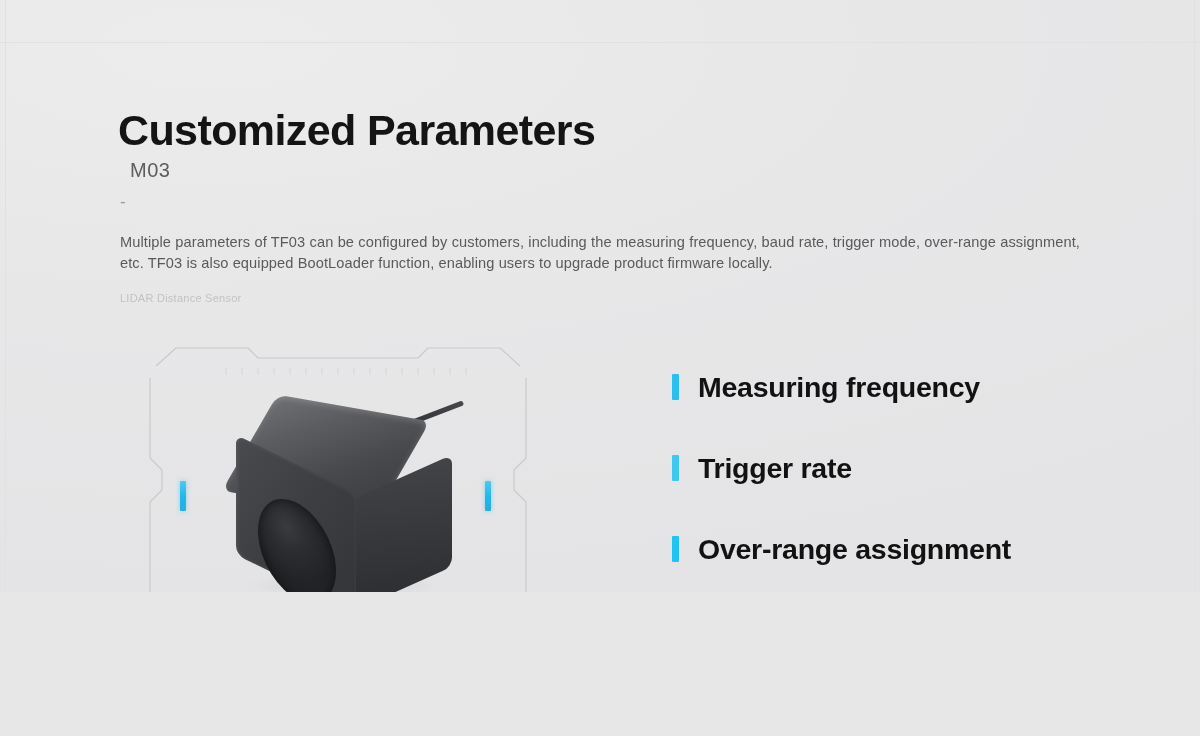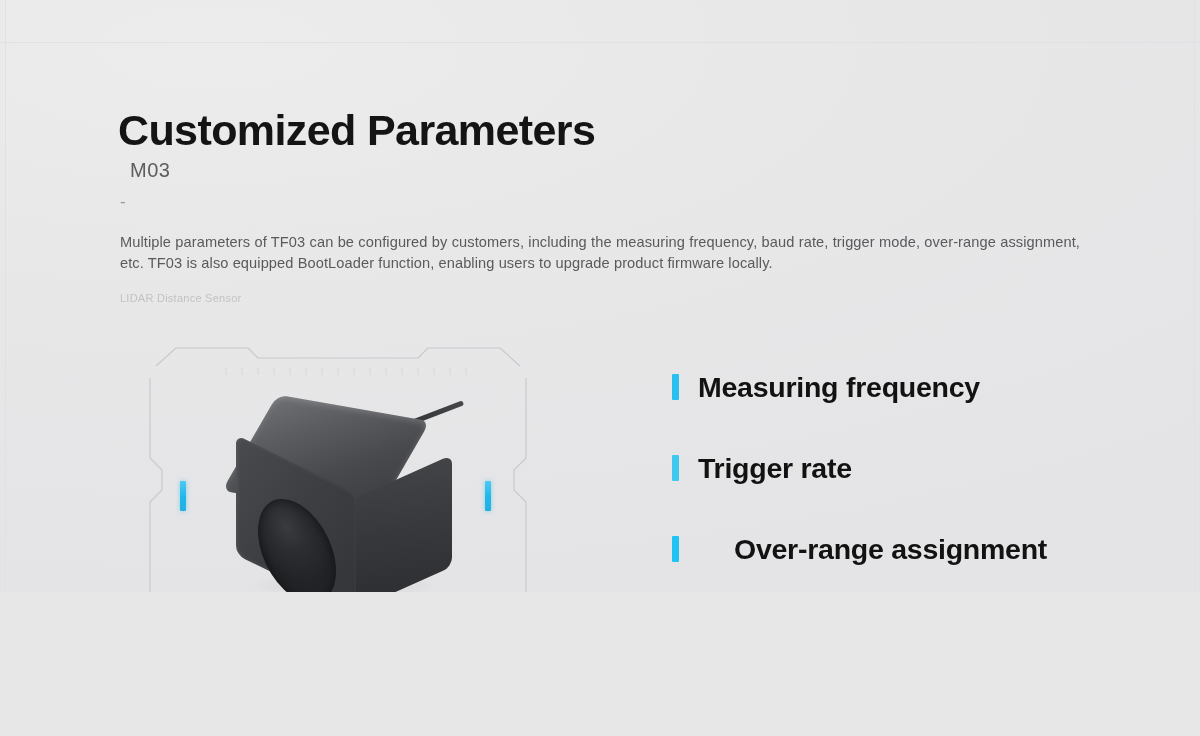--- a/index.html
+++ b/index.html
@@ -201,21 +201,21 @@
     left: 672px;
     top: 364px;
     width: 460px;
   }
   .feature-item {
     display: flex;
     align-items: center;
     height: 46px;
     margin-bottom: 35px;
   }
-  .feature-item:last-child { margin-bottom: 0; gap: 36px; }
+  .feature-item:last-child { margin-bottom: 0; }
   .feature-bullet {
     width: 7px;
     height: 26px;
     border-radius: 1px;
     flex: 0 0 auto;
     margin-right: 19px;
   }
   .feature-label {
     font-size: 28.5px;
     font-weight: 700;

